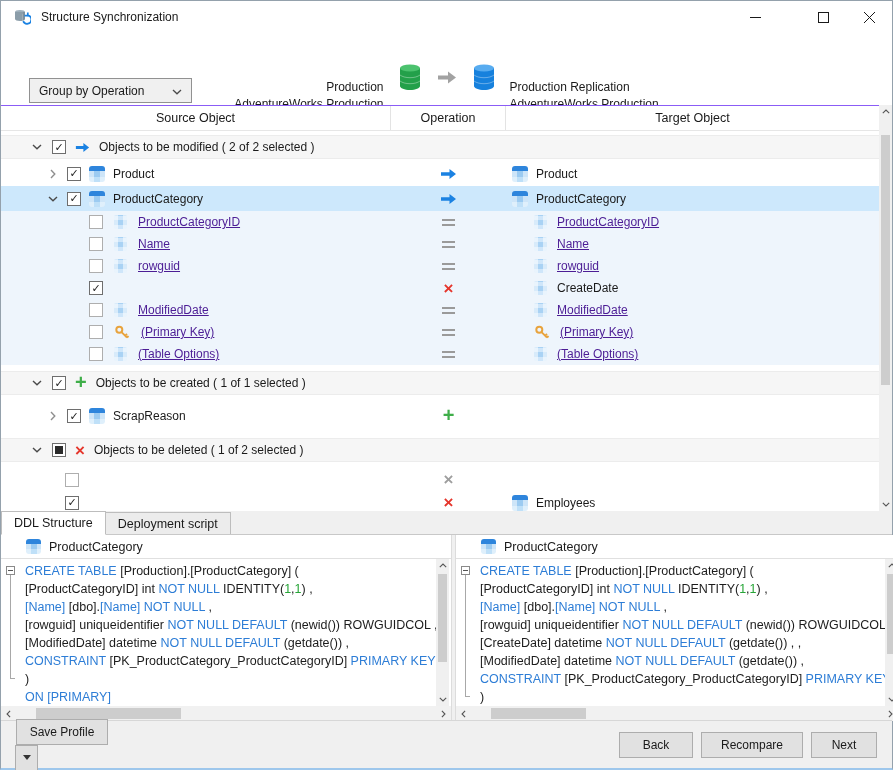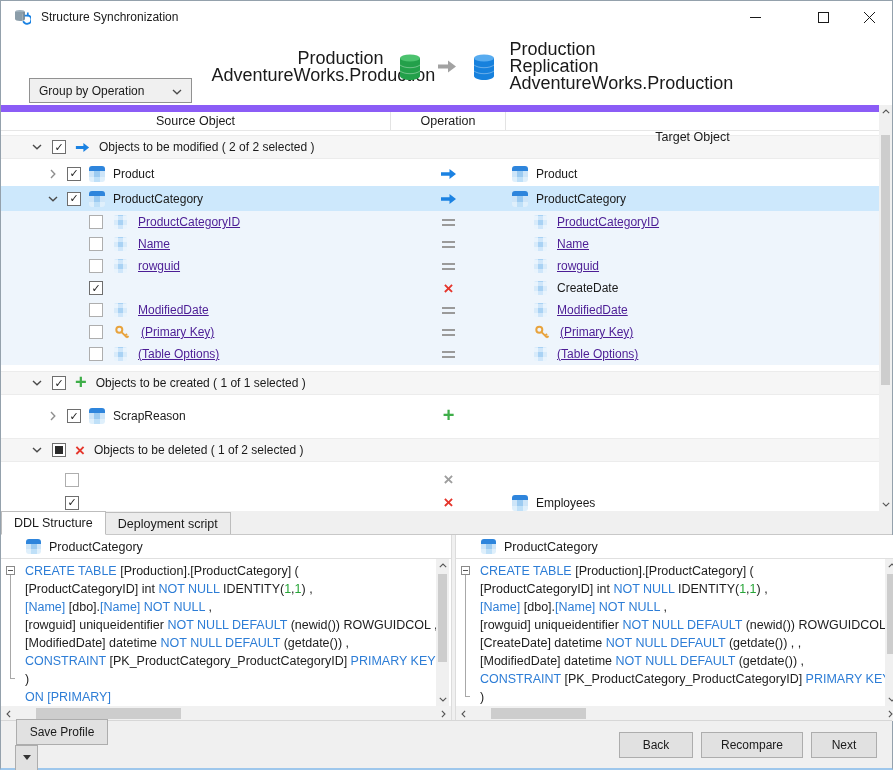--- a/index.html
+++ b/index.html
@@ -11,32 +11,32 @@
   .titlebar { height:32px; display:flex; align-items:center; padding-left:12px; background:#fff; }
   .app-icon { width:18px; height:18px; margin-right:10px; flex:none; }
   .title { font-size:12px; }
   .win-controls { margin-left:auto; display:flex; height:100%; }
   .wc { width:46px; display:flex; align-items:center; justify-content:center; }
   .wc.min { margin-right:22px; }
 
   
   .hdr { position:relative; height:72px; background:#fff; }
   .conn { position:absolute; left:0; right:0; top:8px; display:flex; justify-content:center; align-items:center; gap:13px; }
-  .conn-txt { font-size:18px; line-height:17px; width:172px; }
+  .conn-txt { font-size:12px; line-height:17px; width:172px;margin-top:38px; }
   .conn-txt.src { text-align:right; }
   .db-ico { width:26px; height:28px; flex:none; }
   .transfer { width:22px; height:15px; flex:none; }
   .grp-dd { position:absolute; left:28px; top:45px; width:163px; height:25px; border:1px solid #919191; background:#f0f0f0; display:flex; align-items:center; font-size:12px; padding:0 9px; }
   .grp-dd .cv { margin-left:auto; }
 
   
   .mid { position:relative; }
-  .colhdr { height:26px; border-top:7px solid #8b5cf6; border-bottom:1px solid #e6e6e6; display:flex; font-size:12.5px; background:#fff;text-align:right; }
+  .colhdr { height:26px; border-top:1px solid #8b5cf6; border-bottom:1px solid #e6e6e6; display:flex; font-size:12.5px; background:#fff;text-align:right; }
   .ch { display:flex; align-items:center; justify-content:center; border-right:1px solid #e3e3e3; height:100%; }
-  .ch.src { width:390px; } .ch.op { width:115px; } .ch.tgt { width:373px; border-right:none;margin-top:16px; }
+  .ch.src { width:390px; } .ch.op { width:115px; } .ch.tgt { width:373px; border-right:none; }
 
   
   .tree { height:380px; overflow:hidden; background:#fff; width:880px; }
   .trow { display:flex; align-items:center; font-size:12px; }
   .c-src { width:390px; flex:none; display:flex; align-items:center; height:100%; }
   .c-op  { width:115px; flex:none; display:flex; align-items:center; justify-content:center; height:100%; }
   .c-tgt { flex:1; display:flex; align-items:center; height:100%; }
   .group { height:24px; background:#f6f6f6; border-top:1px solid #ececec; border-bottom:1px solid #ececec; padding-left:30px; gap:9px; }
   .g1 { margin-top:4px; margin-bottom:2px; }
   .g2 { margin-top:6px; margin-bottom:0; }

